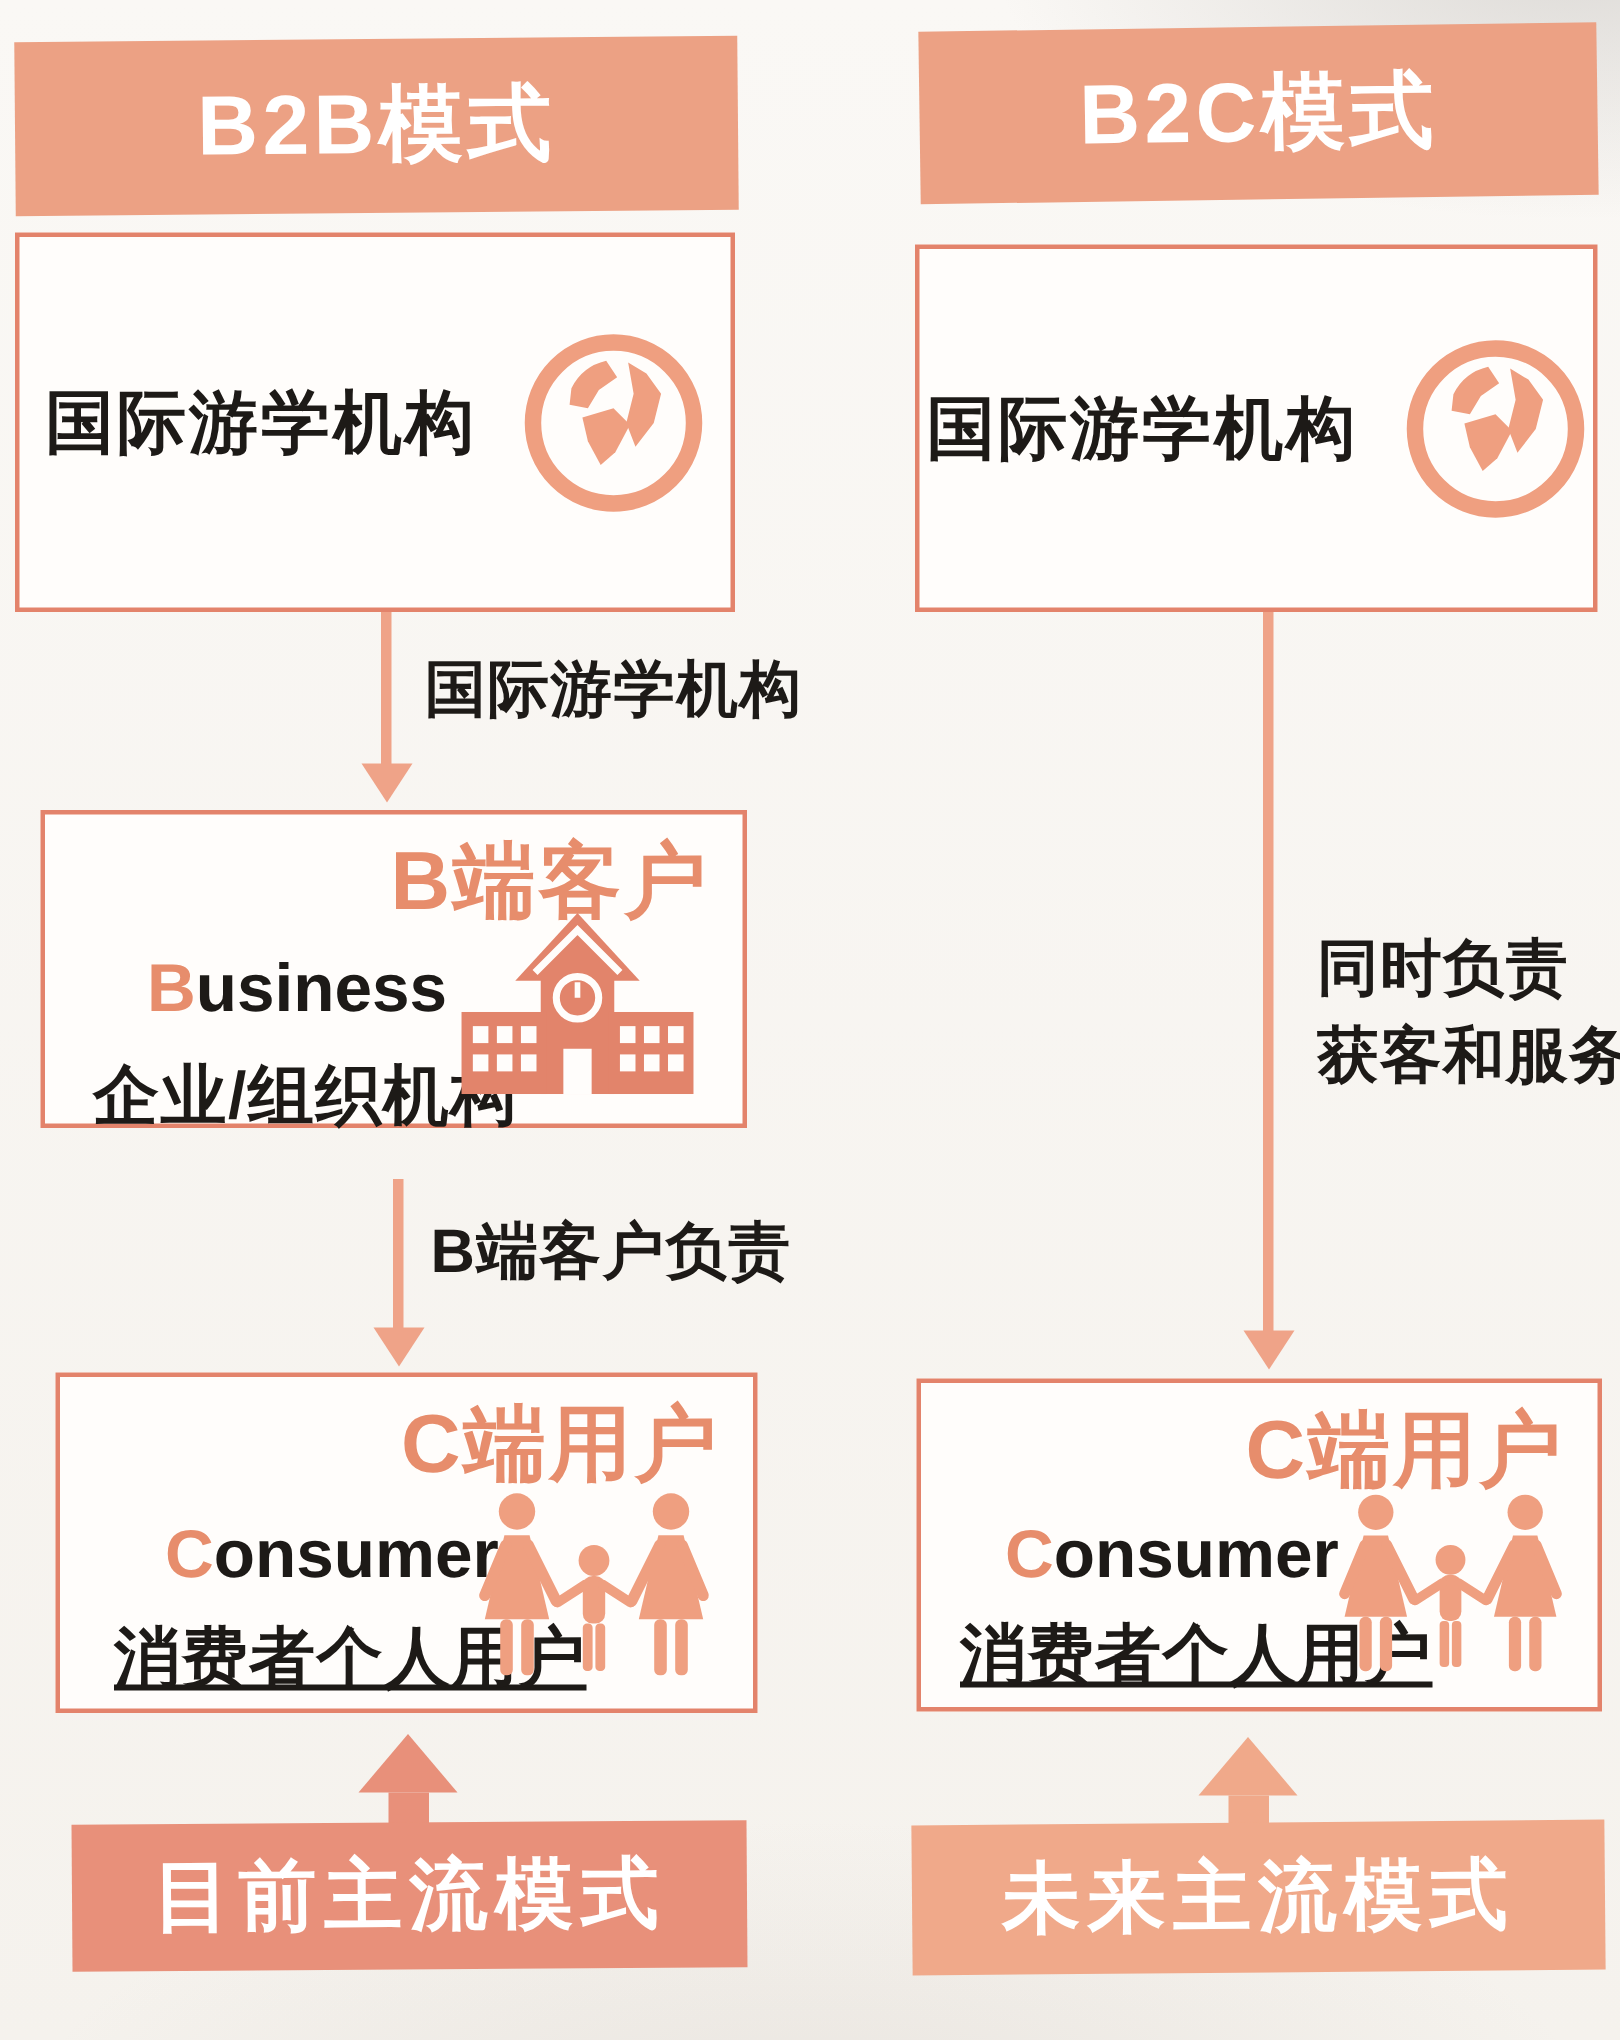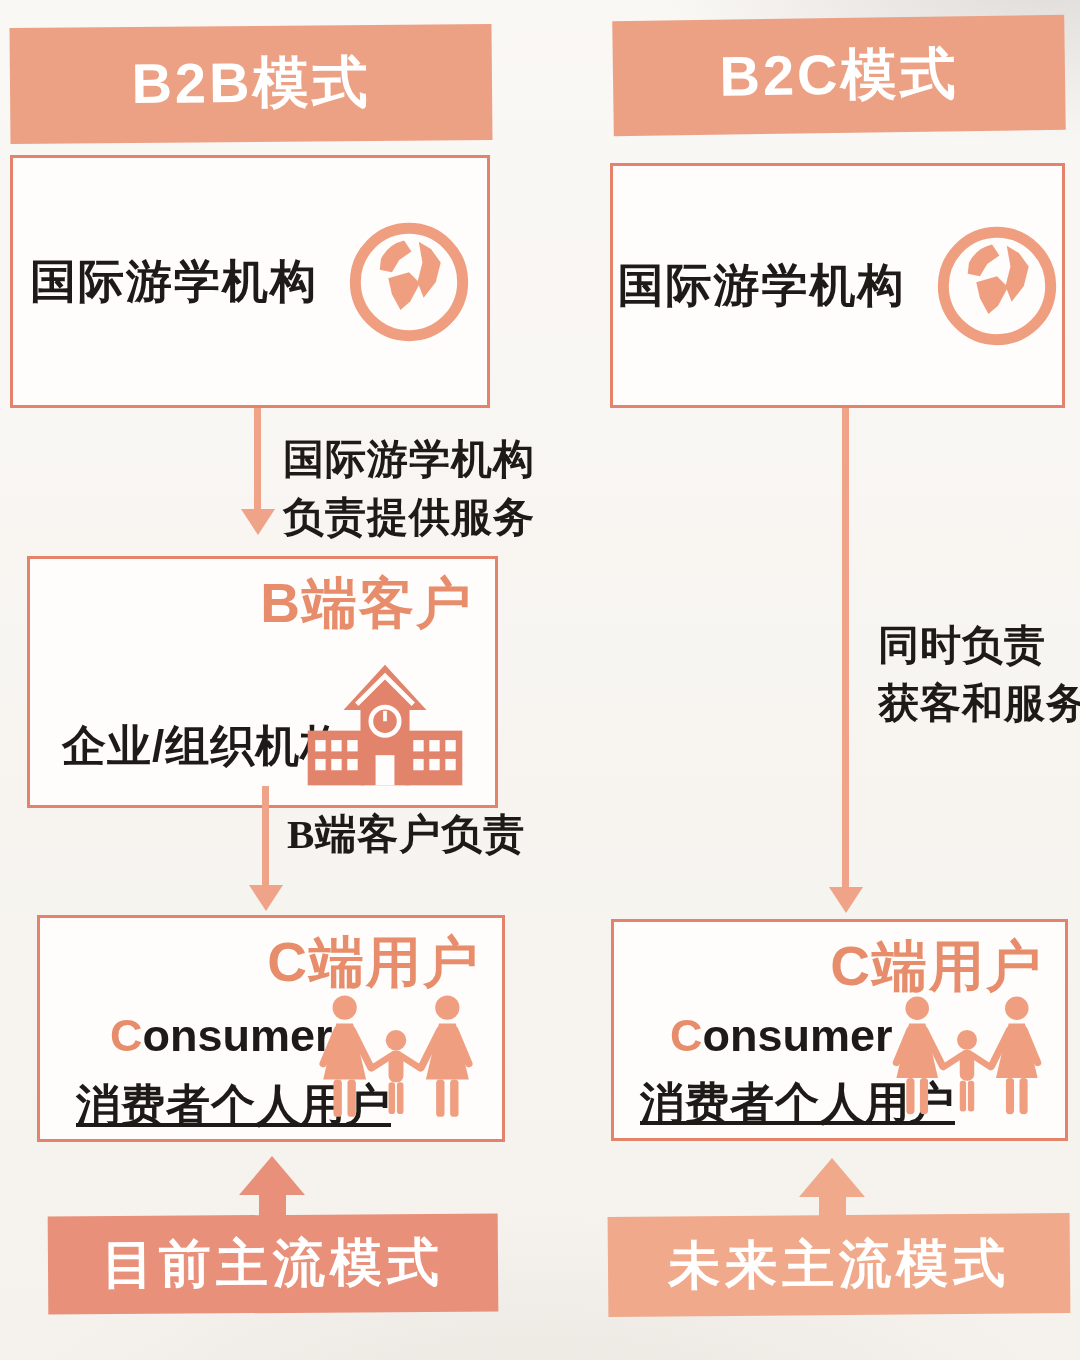--- a/index.html
+++ b/index.html
@@ -23,21 +23,21 @@
   .box{position:absolute;background:#fffdfb;border:3px solid var(--salmon-border);box-sizing:border-box;}
   .org-box{display:flex;align-items:center;justify-content:center;gap:30px;}
   .org-label{font-size:46px;font-weight:bold;color:var(--text-black);letter-spacing:2px;}
   .org-box svg{width:122px;height:122px;color:var(--salmon-icon);}
   #org-left{left:10px;top:155px;width:480px;height:253px;}
   #org-right{left:610px;top:163px;width:455px;height:245px;}
   .box-title{position:absolute;right:22px;top:8px;font-size:55px;font-weight:bold;color:var(--salmon-title);letter-spacing:2px;}
   .en-line{position:absolute;font-weight:bold;font-size:45px;color:var(--text-black);}
   .en-initial{color:var(--salmon-title);}
   .zh-line{position:absolute;font-weight:bold;font-size:44px;color:var(--text-black);letter-spacing:1px;}
-  #bbox{left:27px;top:556px;width:471px;height:252px;}
+  #bbox{left:27px;top:540px;width:471px;height:212px;}
   #bbox .en-line{left:68px;top:90px;}
   #bbox .zh-line{left:32px;top:158px;}
   #bbox svg.school{position:absolute;right:24px;bottom:14px;width:172px;height:132px;color:var(--salmon-icon-deep);}
   .cbox .en-line{left:70px;top:92px;}
   .cbox .zh-line{left:36px;top:158px;text-decoration:underline;}
   .cbox svg.family{position:absolute;right:16px;bottom:10px;width:180px;height:140px;color:var(--salmon-icon);}
   #cbox-left{left:37px;top:915px;width:468px;height:227px;}
   #cbox-right{left:611px;top:919px;width:457px;height:222px;}
   #cbox-right .en-line{left:56px;top:88px;}
   #cbox-right .zh-line{left:26px;top:152px;}
@@ -46,21 +46,21 @@
   .varrow{position:absolute;width:7px;background:var(--salmon-arrow);}
   .varrow::after{
     content:"";position:absolute;left:50%;transform:translateX(-50%);bottom:-25px;
     border:17px solid transparent;border-top:26px solid var(--salmon-arrow);border-bottom:0;
   }
   #arr1{left:254px;top:408px;height:102px;}
   #arr2{left:262px;top:786px;height:100px;}
   #arr3{left:842px;top:408px;height:480px;}
   .arrow-label{position:absolute;font-weight:bold;font-size:41px;line-height:1.42;color:var(--text-black);white-space:nowrap;letter-spacing:1px;}
   #lab1{left:283px;top:430px;}
-  #lab2{left:287px;top:805px;font-family:Liberation Serif, serif;}
+  #lab2{left:287px;top:805px;}
   #lab3{left:878px;top:616px;}
   
   .uparrow{position:absolute;}
   .uparrow .head{width:0;height:0;border-left:33px solid transparent;border-right:33px solid transparent;border-bottom:39px solid var(--up-color);}
   .uparrow .stem{width:27px;height:21px;background:var(--up-color);margin:0 auto;}
   #up-left{left:239px;top:1156px;--up-color:var(--salmon-banner-left);}
   #up-right{left:799px;top:1158px;--up-color:var(--salmon-banner-right);}
   .banner{
     position:absolute;display:flex;align-items:center;justify-content:center;
     color:#fff;font-weight:bold;font-size:52px;letter-spacing:5px;
@@ -82,25 +82,25 @@
       <circle cx="50" cy="50" r="44" fill="none" stroke="currentColor" stroke-width="9"></circle>
       <path fill="currentColor" d="M27 31 Q33 19 46 16 L52 25 L42 32 L36 42 L26 40 Z"></path>
       <path fill="currentColor" d="M33 47 L50 42 L59 51 L51 66 L43 73 L36 60 Z"></path>
       <path fill="currentColor" d="M58 17 L68 23 L76 34 L72 50 L62 63 L57 50 L61 34 Z"></path>
     </svg>
   </div>
 
   <div class="varrow" id="arr1"></div>
   <div class="arrow-label" id="lab1">
     <div>国际游学机构</div>
-    <div>负责提供服务</div>
   </div>
 
   <div class="box" id="bbox">
     <div class="box-title">B端客户</div>
+    <div class="en-line"><span class="en-initial">B</span><span>usiness</span></div>
     <div class="zh-line">企业/组织机构</div>
     <svg class="school" viewBox="0 0 180 140" aria-hidden="true">
       <g fill="currentColor">
         <rect x="64" y="46" width="52" height="88"></rect>
         <polygon points="90,6 134,54 46,54"></polygon>
         <rect x="8" y="76" width="60" height="58"></rect>
         <rect x="112" y="76" width="60" height="58"></rect>
       </g>
       <polyline points="60,48 90,18 120,48" stroke="#fffdfb" stroke-width="5" fill="none"></polyline>
       <circle cx="90" cy="66" r="15" fill="none" stroke="#fffdfb" stroke-width="5"></circle>

